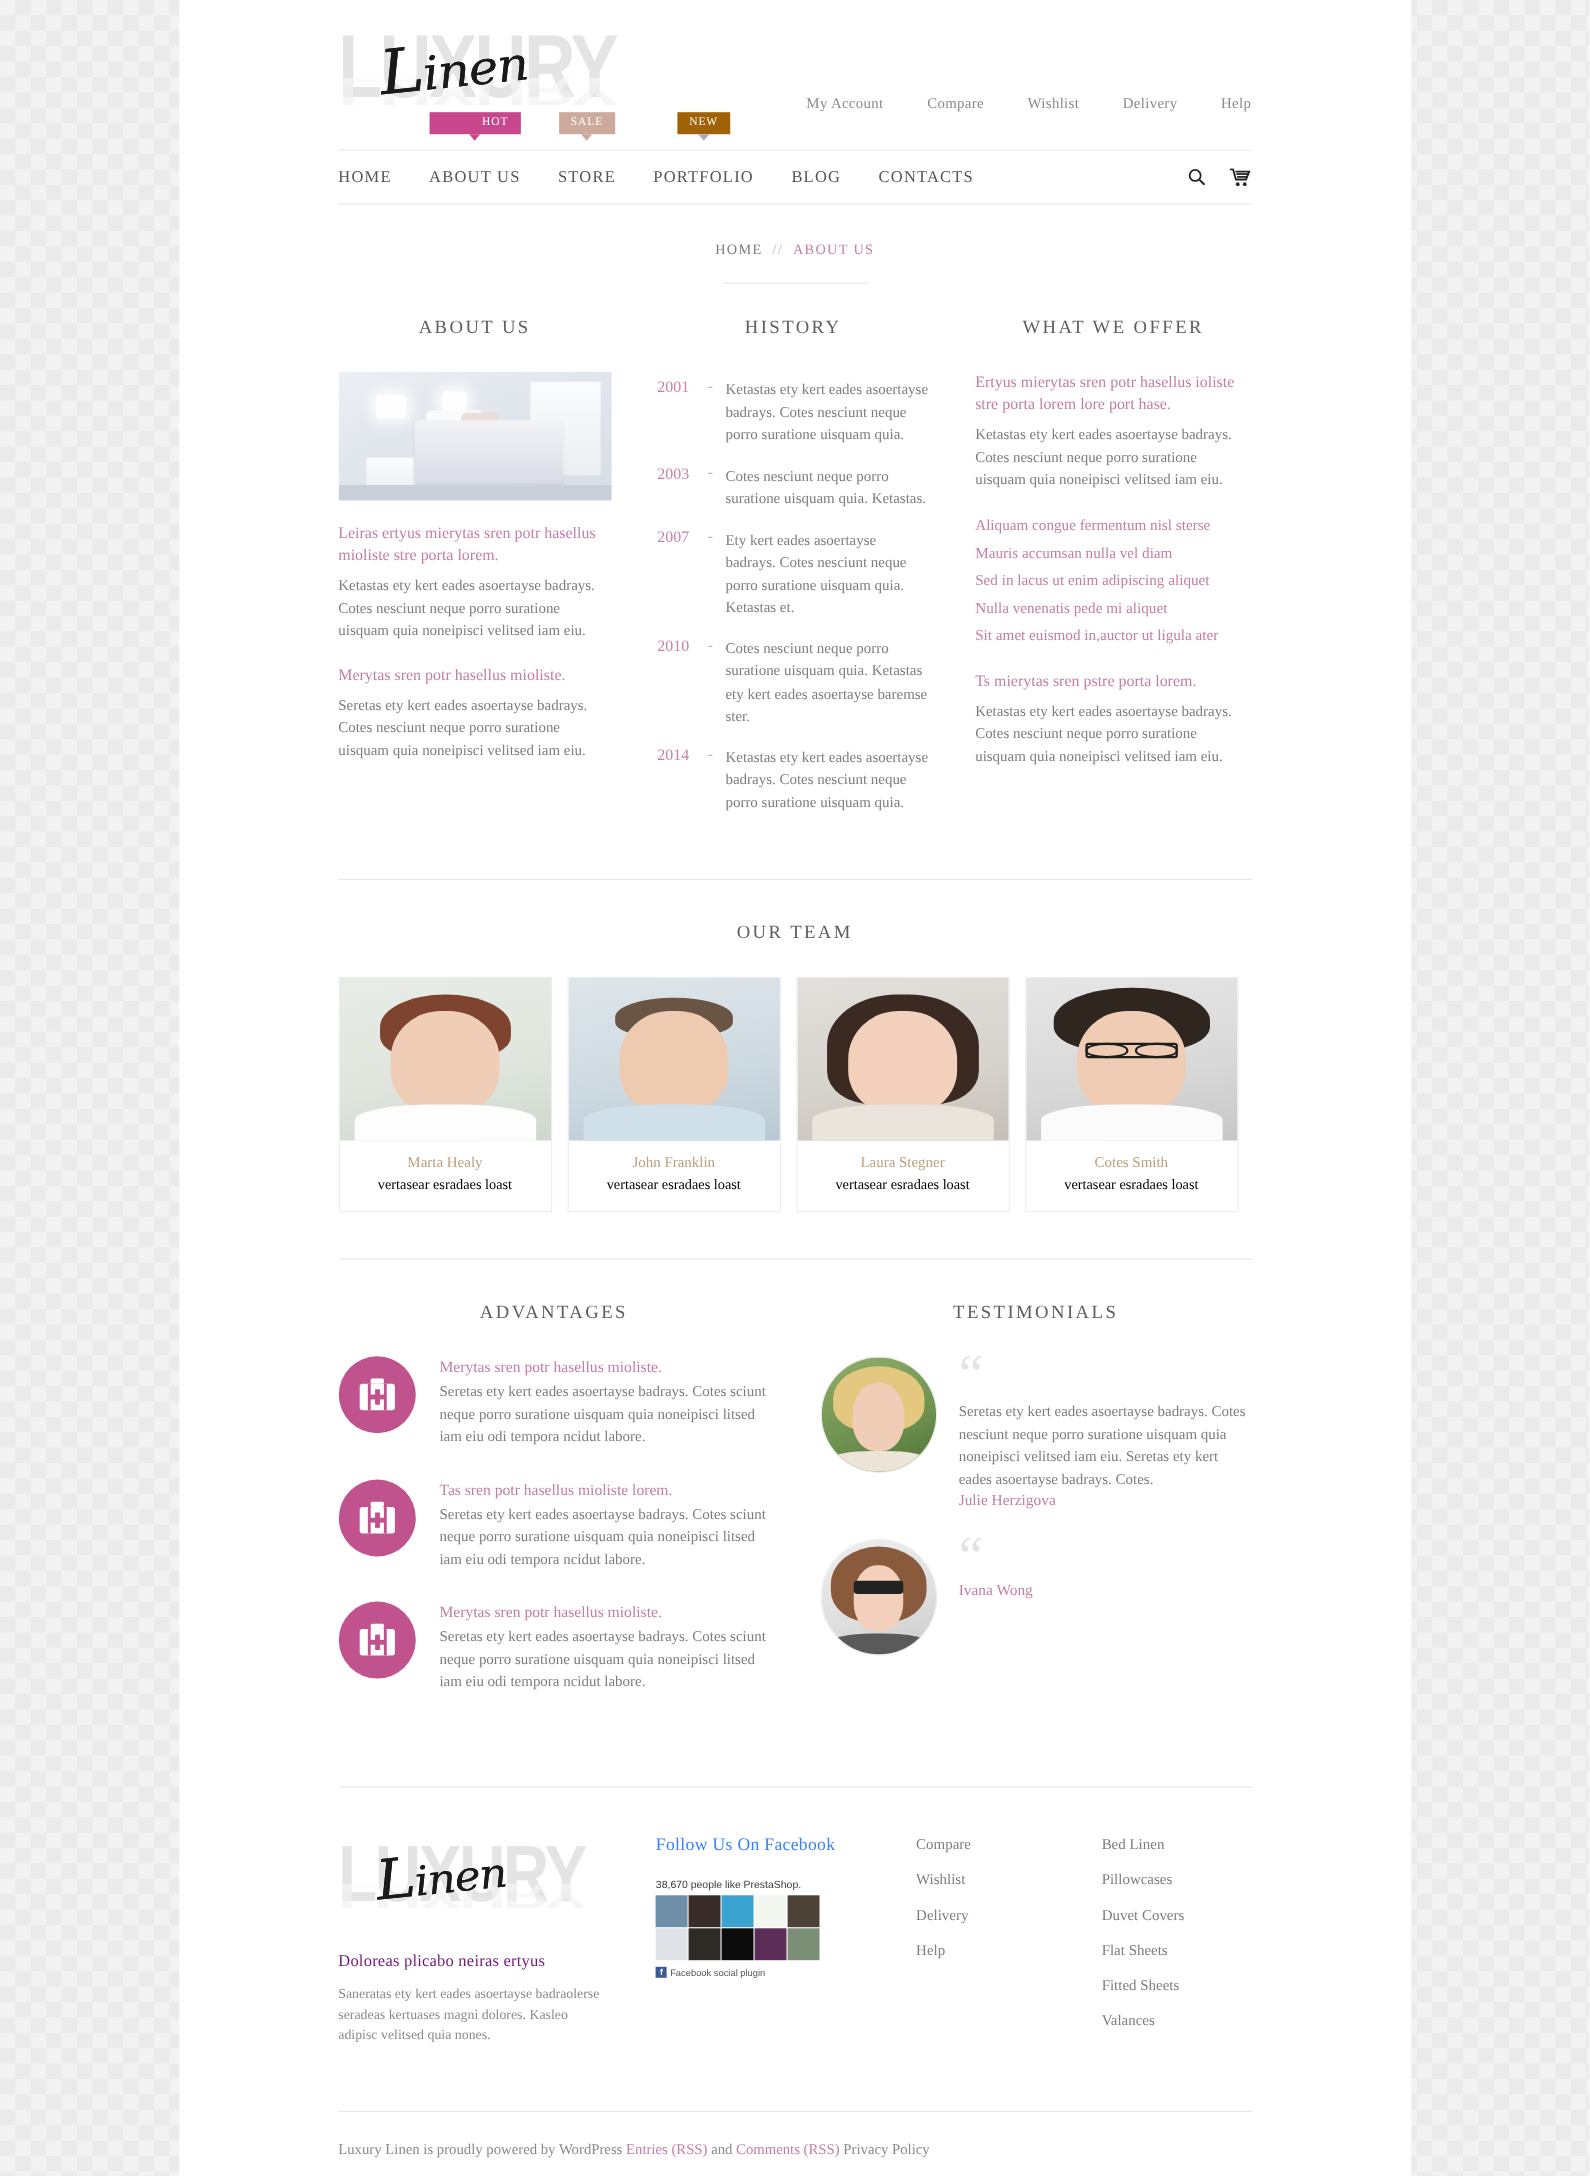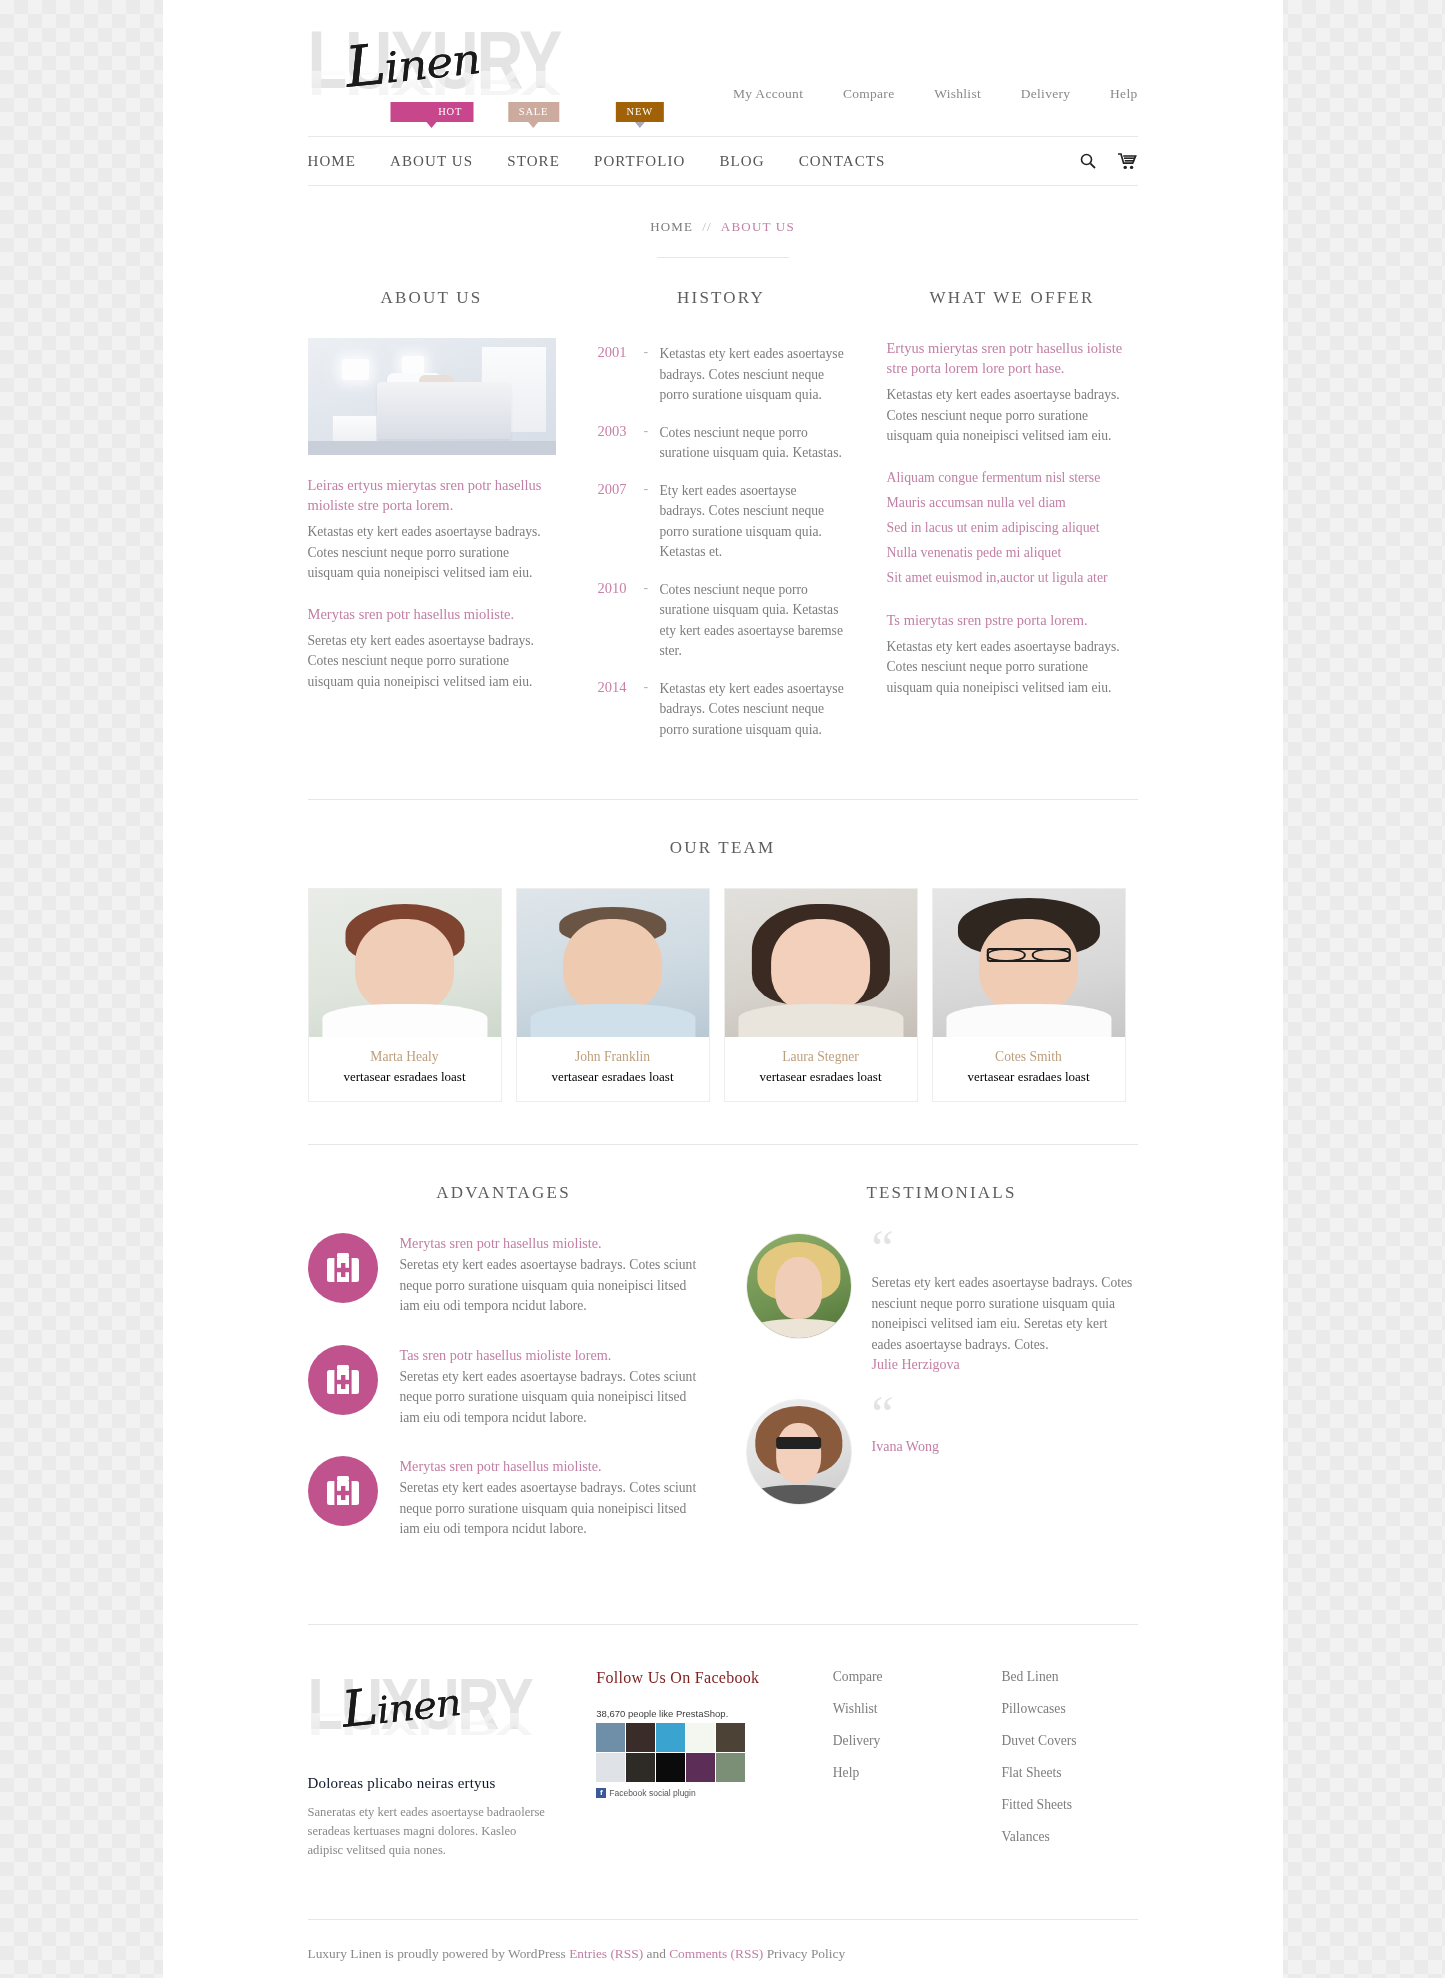--- a/index.html
+++ b/index.html
@@ -336,23 +336,23 @@
   .f-grid { display: flex; }
   .f-about { width: 254px; margin-right: 42px; }
   .f-fb { width: 190px; margin-right: 52px; }
   .f-links { width: 115px; margin-right: 0; }
   .f-links2 { width: 140px; margin-left: 57px; }
   .f-logo { position: relative; height: 92px; margin-bottom: 14px; }
   .f-logo .logo-back { font-size: 58px; line-height: 56px; }
   .f-logo .logo-back-reflect { font-size: 58px; line-height: 56px; top: 70px; }
   .f-logo .logo-script { font-size: 37px; left: 38px; top: 6px; }
   .f-logo .logo-script .cap { font-size: 50px; }
-  .f-head2 { color: #0f172a; font-size: 15px; margin-bottom: 11px; letter-spacing: .2px;}
+  .f-head2 { color: #701a75; font-size: 15px; margin-bottom: 11px; letter-spacing: .2px;}
   .f-small { font-size: 12.6px; line-height: 19px; color: #8a8a8a; }
-  .fb-title { font-size: 16px; color: #7f1d1d; margin-bottom: 21px; letter-spacing: .3px;}
+  .fb-title { font-size: 16px; color: #3b82f6; margin-bottom: 21px; letter-spacing: .3px;}
   .fb-like { font-size: 9.5px; color: #3b3b3b; font-family: "Liberation Sans", sans-serif; margin-bottom: 4px; }
   .fb-grid { display: grid; grid-template-columns: repeat(5, 29px); grid-auto-rows: 29px; gap: 1px; }
   .fb-grid div { width: 29px; height: 29px; }
   .fb-foot { font-size: 8.5px; color: #555; font-family: "Liberation Sans", sans-serif; margin-top: 6px; display:flex; align-items:center; gap:3px;}
   .fb-badge { width:10px;height:10px;background:#3b5998;color:#fff;font-size:8px;line-height:10px;text-align:center;font-weight:bold;}
   .f-links a {
     display: block; color: #7d7d7d; text-decoration: none;
     font-size: 13.6px; margin-bottom: 16px;
   }
   .f-links2 a {

